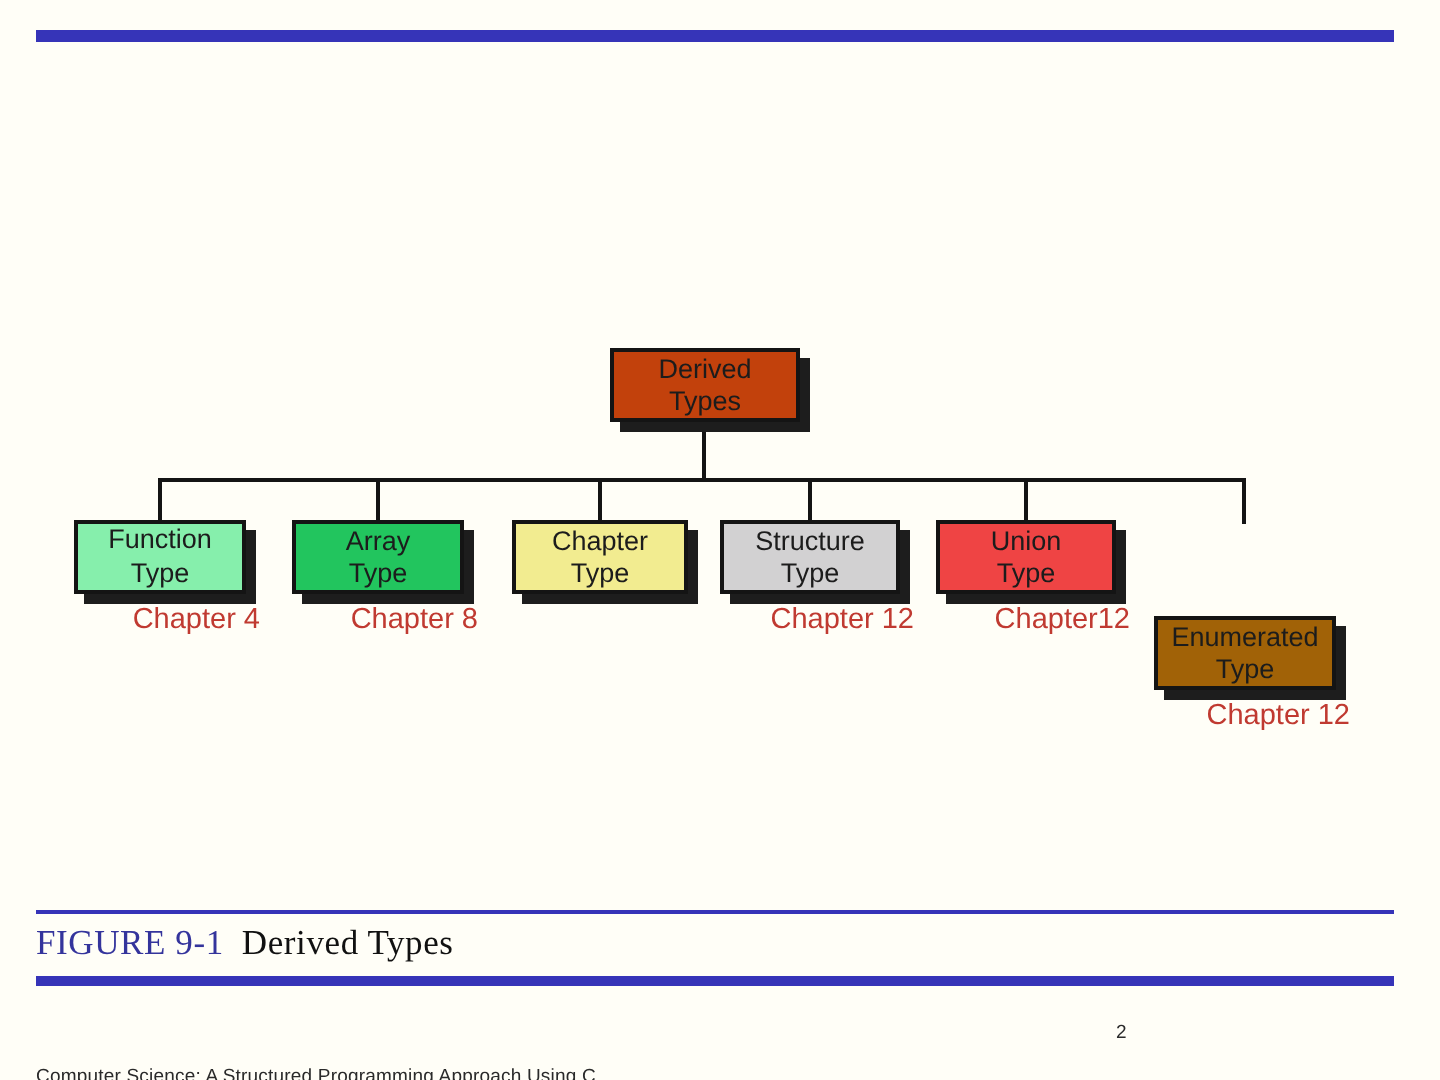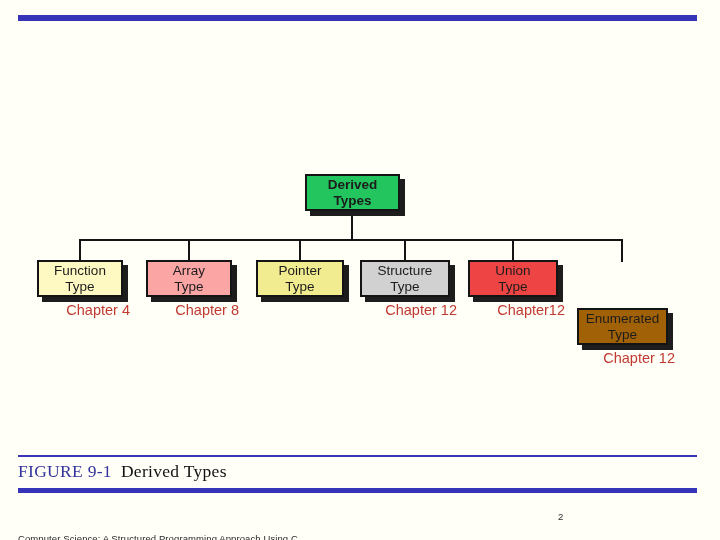--- a/index.html
+++ b/index.html
@@ -96,44 +96,44 @@
 
   <div class="cline v-root"></div>
   <div class="cline h-main"></div>
   <div class="cline stub stub-0"></div>
   <div class="cline stub stub-1"></div>
   <div class="cline stub stub-2"></div>
   <div class="cline stub stub-3"></div>
   <div class="cline stub stub-4"></div>
   <div class="cline stub stub-5"></div>
 
-  <div class="node root-node" style="background-color: #22c55e; font-weight: bold;">
+  <div class="node root-node" style="background-color: #c2410c;">
     <span>Derived</span>
     <span>Types</span>
   </div>
 
   <div class="child child-0">
-    <div class="node" style="background-color: #fef9c3;">
+    <div class="node" style="background-color: #86efac; justify-content: space-between;">
       <span>Function</span>
       <span>Type</span>
     </div>
     <span class="chapter" style="color: rgb(192, 58, 49);">Chapter 4</span>
   </div>
 
   <div class="child child-1">
-    <div class="node" style="background-color: #fca5a5;">
+    <div class="node" style="background-color: #22c55e;">
       <span>Array</span>
       <span>Type</span>
     </div>
     <span class="chapter" style="color: rgb(192, 58, 49);">Chapter 8</span>
   </div>
 
   <div class="child child-2">
     <div class="node" style="background-color: rgb(242, 236, 144);">
-      <span>Pointer</span>
+      <span>Chapter</span>
       <span>Type</span>
     </div>
     <span class="chapter" style="color: rgb(192, 58, 49);"></span>
   </div>
 
   <div class="child child-3">
     <div class="node" style="background-color: rgb(210, 209, 210);">
       <span>Structure</span>
       <span>Type</span>
     </div>

